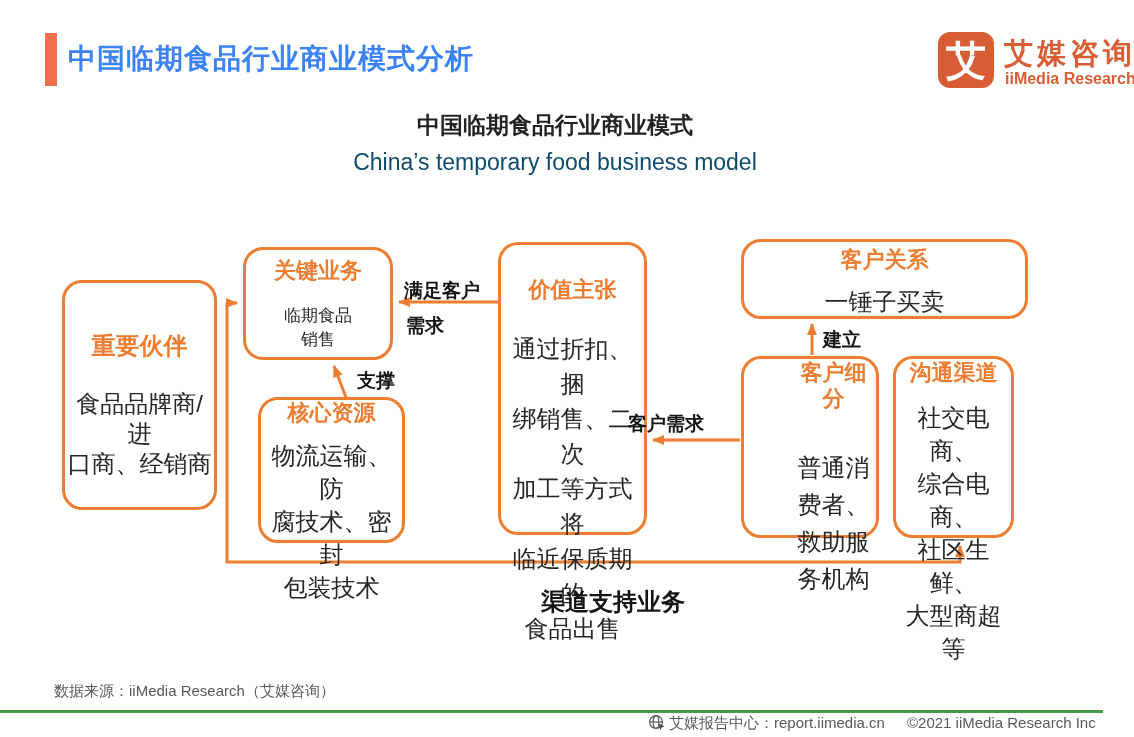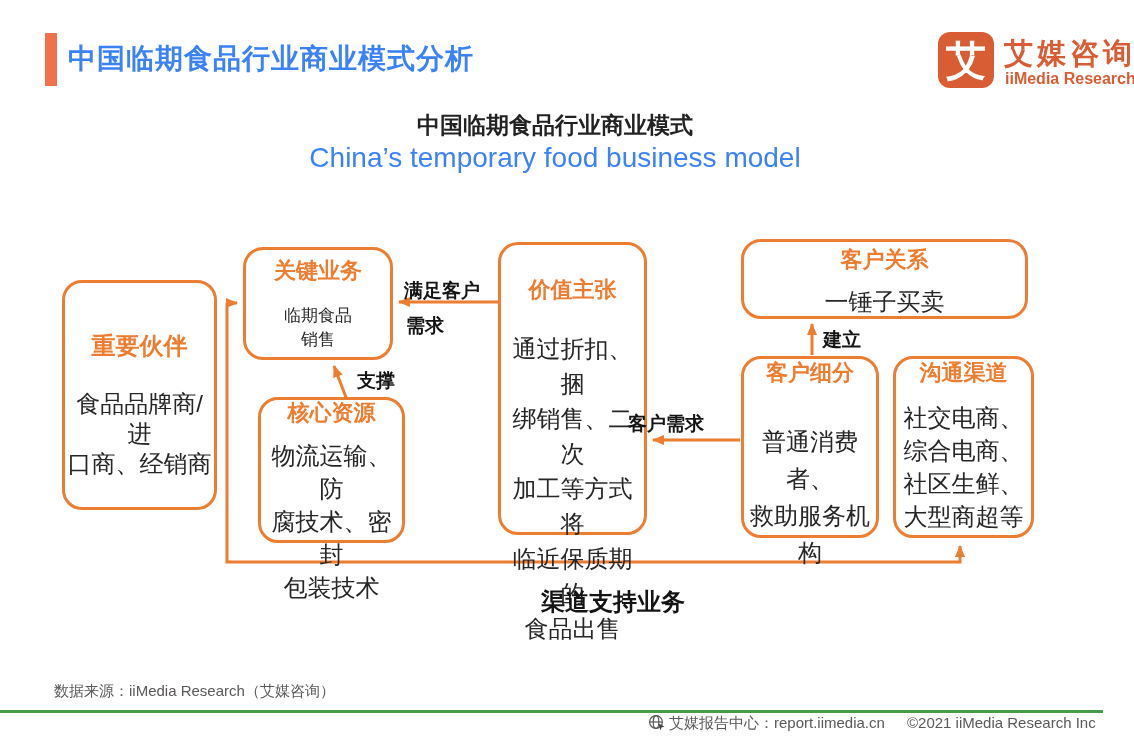--- a/index.html
+++ b/index.html
@@ -18,21 +18,21 @@
   .accent-bar{position:absolute;left:45px;top:33px;width:12px;height:53px;background:var(--bar);}
   .page-title{position:absolute;left:68px;top:40px;font-size:28px;font-weight:bold;color:#3b82f6;letter-spacing:1px;white-space:nowrap;}
   .logo{position:absolute;left:938px;top:32px;width:196px;height:58px;}
   .logo-icon{position:absolute;left:0;top:0;width:56px;height:56px;background:var(--logo);border-radius:12px;color:#fff;
              font-size:40px;font-weight:bold;text-align:center;line-height:56px;}
   .logo-cn{position:absolute;left:66px;top:2px;font-size:29px;font-weight:bold;color:var(--logo);letter-spacing:4px;white-space:nowrap;}
   .logo-en{position:absolute;left:67px;top:38px;font-size:16px;font-weight:bold;color:var(--logo);white-space:nowrap;}
 
   
   .subtitle-cn{position:absolute;left:0;top:110px;width:1110px;text-align:center;font-size:23px;font-weight:bold;color:#222;}
-  .subtitle-en{position:absolute;left:0;top:142px;width:1110px;text-align:center;font-size:28px;color:#3b82f6;}
+  .subtitle-en{position:absolute;left:0;top:149px;width:1110px;text-align:center;font-size:23px;color:#0c4a6e;}
 
   
   .box{position:absolute;border:3px solid var(--accent);border-radius:20px;background:#fff;box-sizing:border-box;text-align:center;}
   .box-title{color:var(--accent);font-weight:bold;font-size:22px;line-height:26px;}
   .box-line{color:var(--ink);font-size:24px;}
 
   .b1{left:62px;top:280px;width:155px;height:230px;}
   .b1 .box-title{margin-top:48px;font-size:24px;line-height:30px;}
   .b1 .box-content{margin-top:28px;} .b1 .box-line{line-height:30px;}
 
@@ -45,25 +45,25 @@
   .b3 .box-content{margin-top:13px;} .b3 .box-line{line-height:33px;}
 
   .b4{left:498px;top:242px;width:149px;height:293px;}
   .b4 .box-title{margin-top:32px;}
   .b4 .box-content{margin-top:28px;} .b4 .box-line{line-height:35px;}
 
   .b5{left:741px;top:239px;width:287px;height:80px;}
   .b5 .box-title{margin-top:5px;}
   .b5 .box-content{margin-top:17px;} .b5 .box-line{line-height:24px;}
 
-  .b6{left:741px;top:356px;width:138px;height:182px;}
+  .b6{left:741px;top:356px;width:138px;height:182px;padding-left:47px;}
   .b6 .box-title{margin-top:1px;}
   .b6 .box-content{margin-top:37px;} .b6 .box-line{line-height:37px;}
 
-  .b7{left:893px;top:356px;width:141px;height:182px;}
+  .b7{left:893px;top:356px;width:121px;height:182px;}
   .b7 .box-title{margin-top:1px;}
   .b7 .box-content{margin-top:15px;} .b7 .box-line{line-height:33px;}
 
   
   .arrows{position:absolute;left:0;top:0;width:1134px;height:737px;pointer-events:none;}
 
   
   .alabel{position:absolute;font-weight:bold;color:#141414;font-size:19px;white-space:nowrap;}
   .lbl-satisfy1{left:404px;top:278px;}
   .lbl-satisfy2{left:406px;top:313px;}

